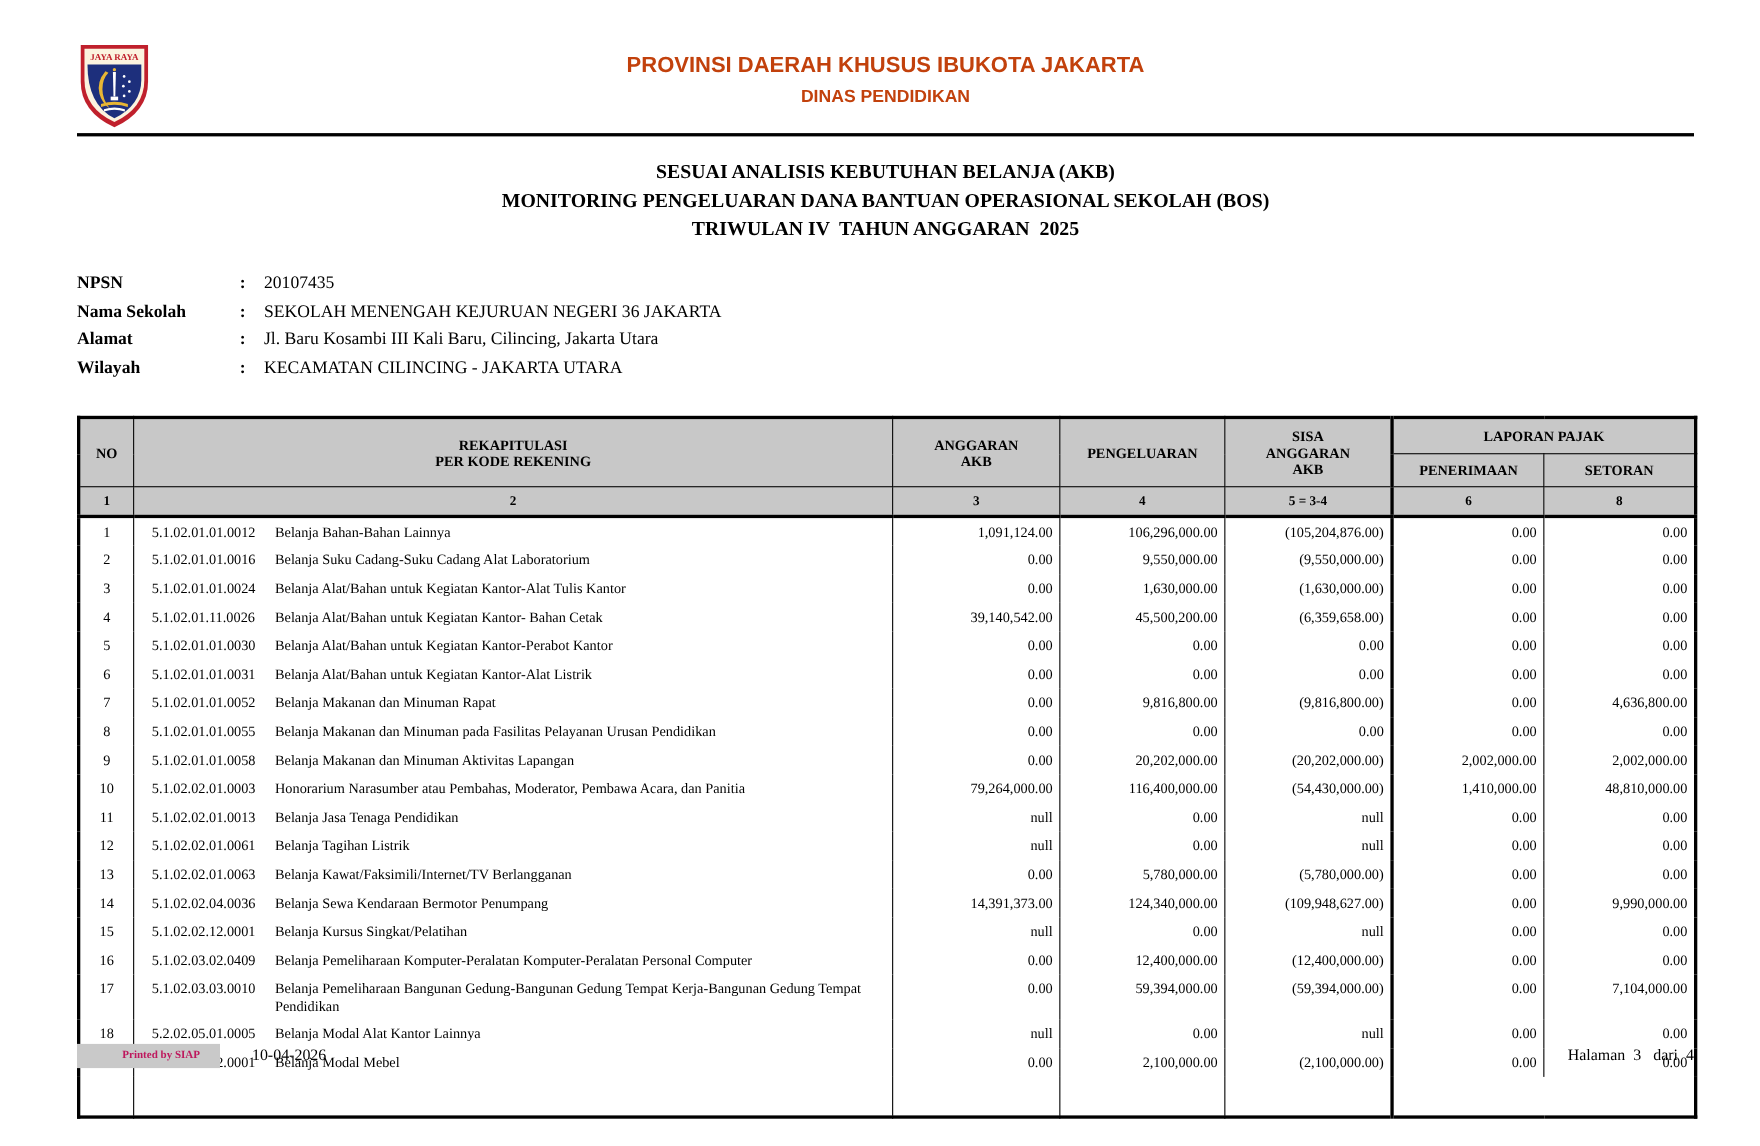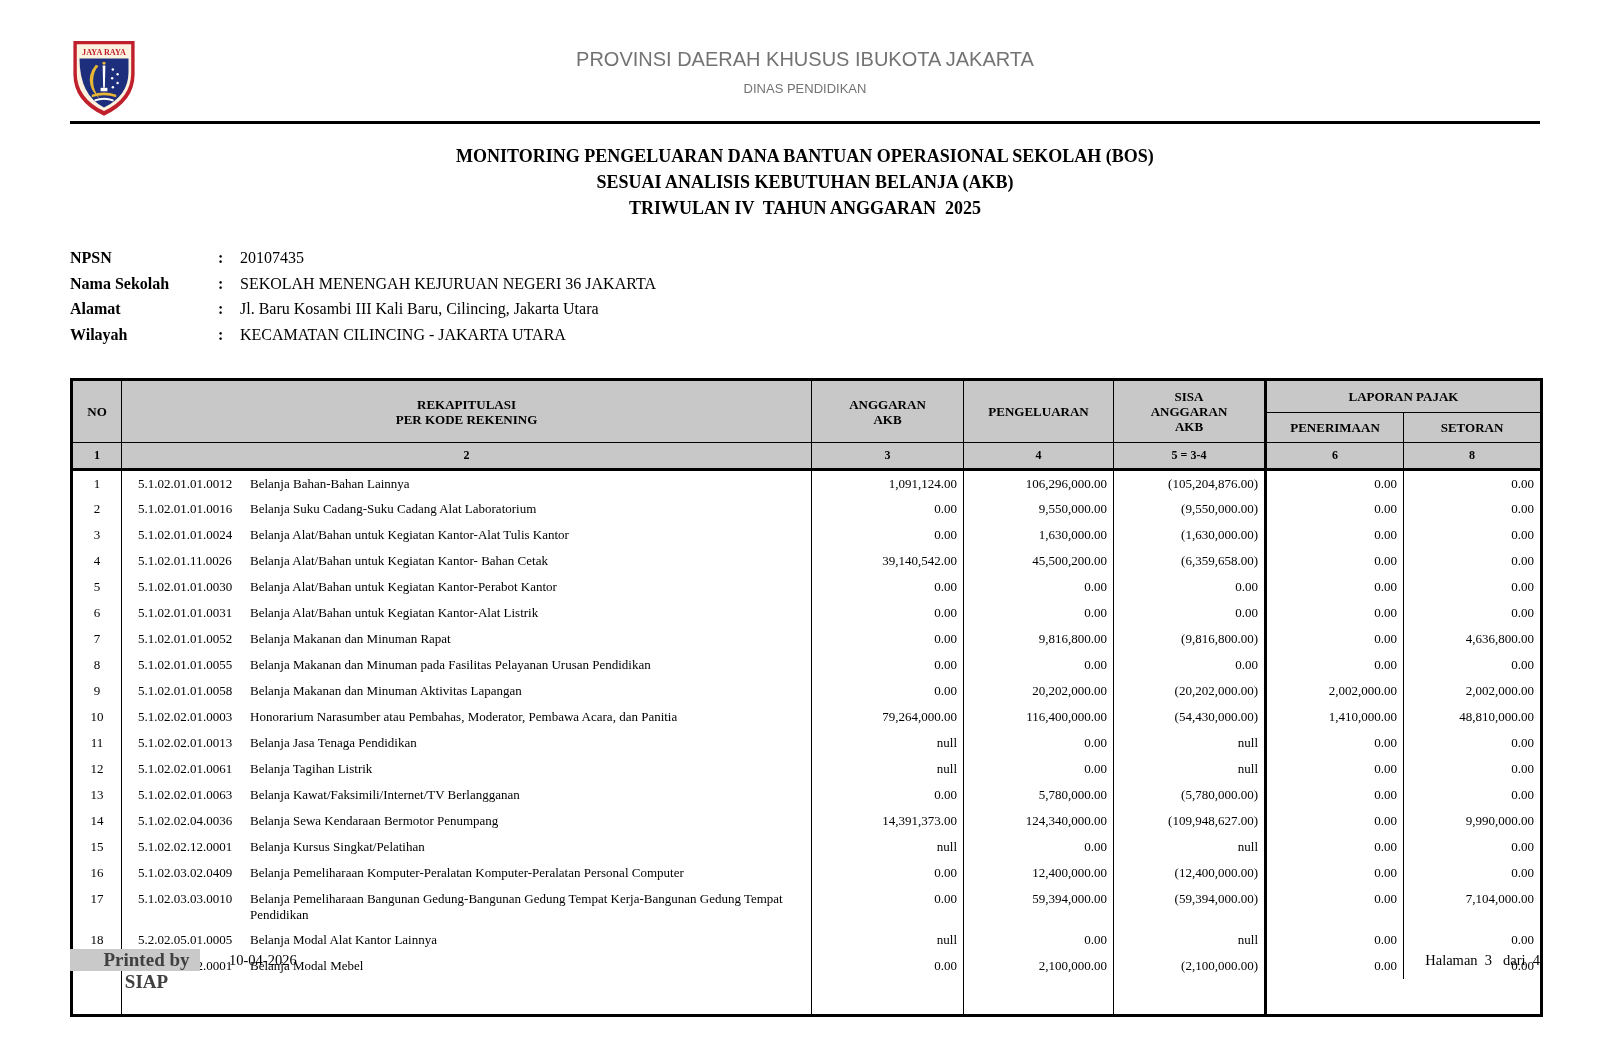--- a/index.html
+++ b/index.html
@@ -13,24 +13,24 @@
     overflow:hidden;
   }
   .content { padding:36px 60px 0 70px;border-radius:19px; }
 
   
   .letterhead { position:relative; height:84px; }
   .logo { position:absolute; left:0; top:2px; width:68px; height:82px; }
   .lh-titles { text-align:center; padding-top:8px; }
   .lh-line1, .lh-line2 {
     font-family:"Liberation Sans", sans-serif;
-    font-weight:normal; color:#737373; line-height:30px;
+    font-weight:bold; color:#c2410c; line-height:30px;
   }
   .lh-line1 { font-size:20px; }
-  .lh-line2 { font-size:13px; }
+  .lh-line2 { font-size:16px; }
   .lh-rule { border-top:3px solid #000; margin-top:1px; }
 
   
   .doc-title { text-align:center; margin-top:19px; }
   .doc-title div { font-weight:bold; font-size:18px; line-height:26px; white-space:pre; }
 
   
   .info { margin-top:24px; }
   .info-row { display:flex; font-size:16px; line-height:25.5px; }
   .info-label { width:148px; font-weight:bold; }
@@ -83,22 +83,22 @@
   .code { width:122px; flex:0 0 122px; padding-left:10px; }
   .desc { flex:1; padding-right:6px; }
   tr.filler td { height:36px; }
 
   
   .footer {
     position:absolute; left:70px; right:60px; top:949px;
     display:flex; align-items:center;
   }
   .printed-badge {
-    background:#c9c9c9; color:#404040;
-    font-weight:bold; font-size:19px;
+    background:#c9c9c9; color:#be185d;
+    font-weight:bold; font-size:10px;
     width:130px; height:22px; line-height:22px;
     text-align:center;
     padding-left:23px;
   }
   .print-date { margin-left:29px; font-size:14.5px; }
   .page-num { margin-left:auto; font-size:14.5px; white-space:pre; }
 </style>
 </head>
 <body>
 
@@ -125,22 +125,22 @@
         <path d="M36,89 Q50,84 64,89 L64,92 Q50,87 36,92 Z" fill="#ffffff"></path>
       </svg>
       <div class="lh-titles">
         <div class="lh-line1">PROVINSI DAERAH KHUSUS IBUKOTA JAKARTA</div>
         <div class="lh-line2">DINAS PENDIDIKAN</div>
       </div>
     </div>
     <div class="lh-rule"></div>
 
     <div class="doc-title">
+      <div>SESUAI ANALISIS KEBUTUHAN BELANJA (AKB)</div>
       <div>MONITORING PENGELUARAN DANA BANTUAN OPERASIONAL SEKOLAH (BOS)</div>
-      <div>SESUAI ANALISIS KEBUTUHAN BELANJA (AKB)</div>
       <div>TRIWULAN IV  TAHUN ANGGARAN  2025</div>
     </div>
 
     <div class="info">
       <div class="info-row">
         <span class="info-label">NPSN</span>
         <span class="info-colon">:</span>
         <span class="info-value">20107435</span>
       </div>
       <div class="info-row">

